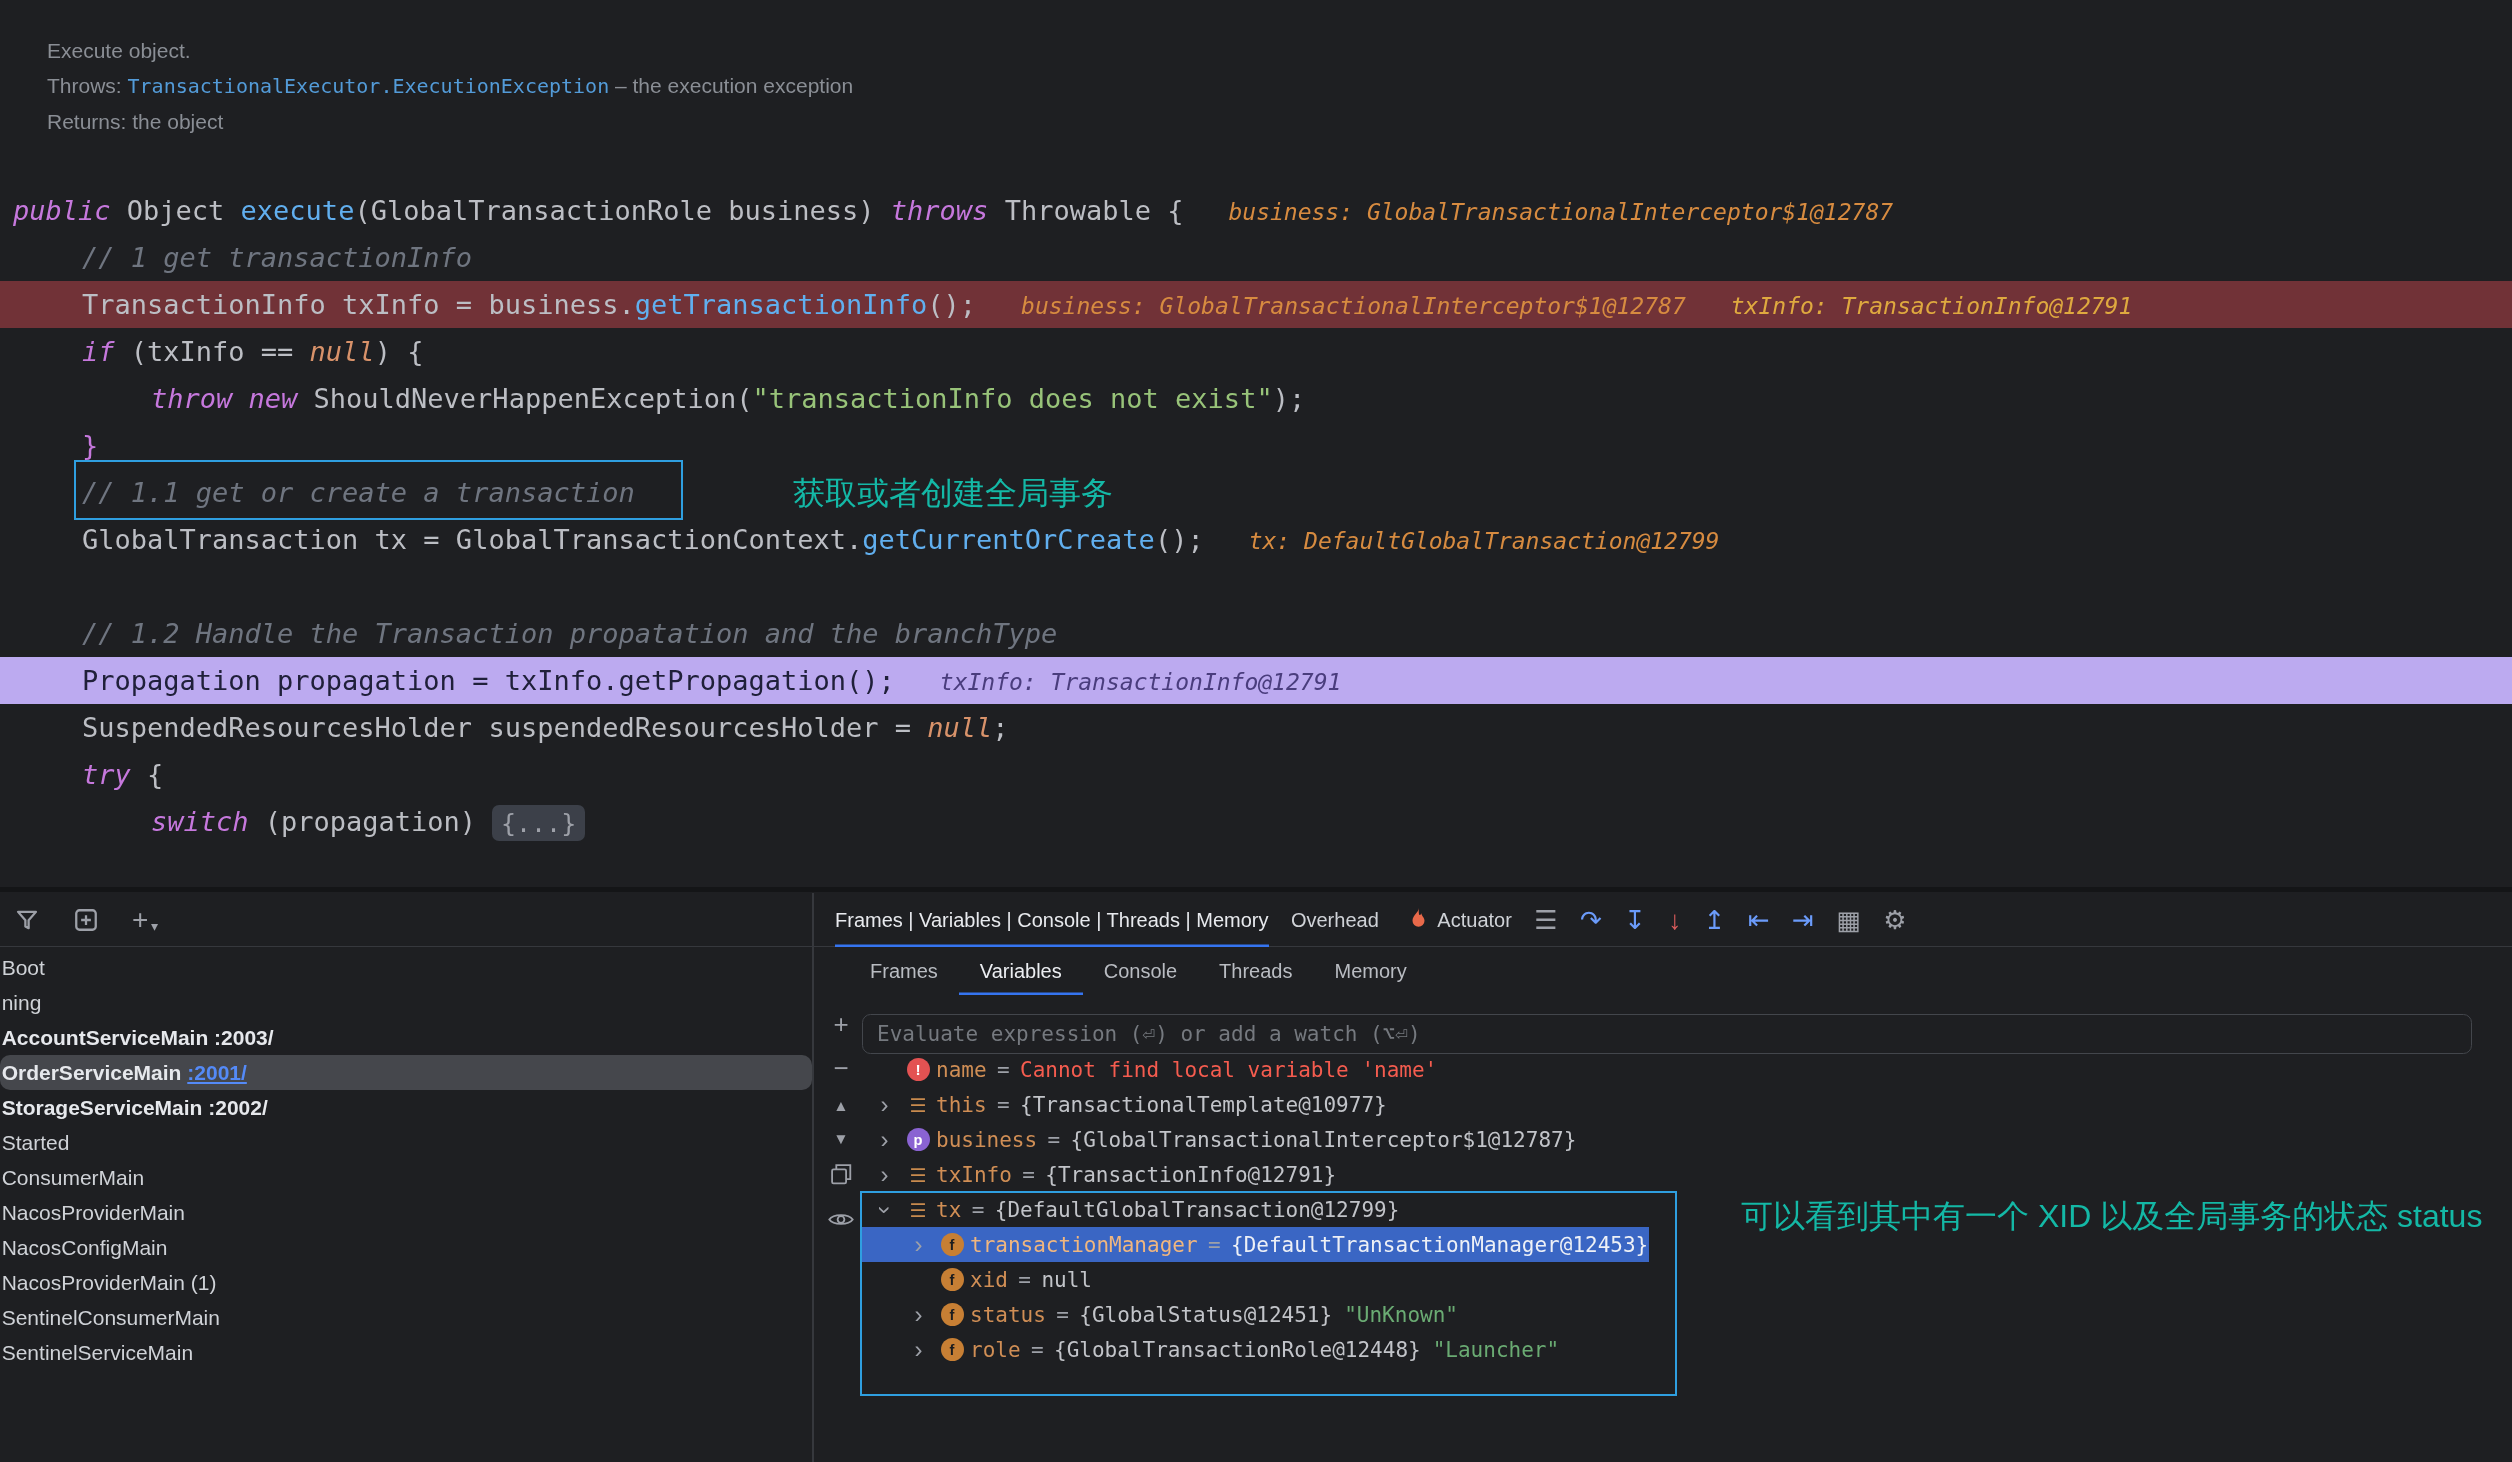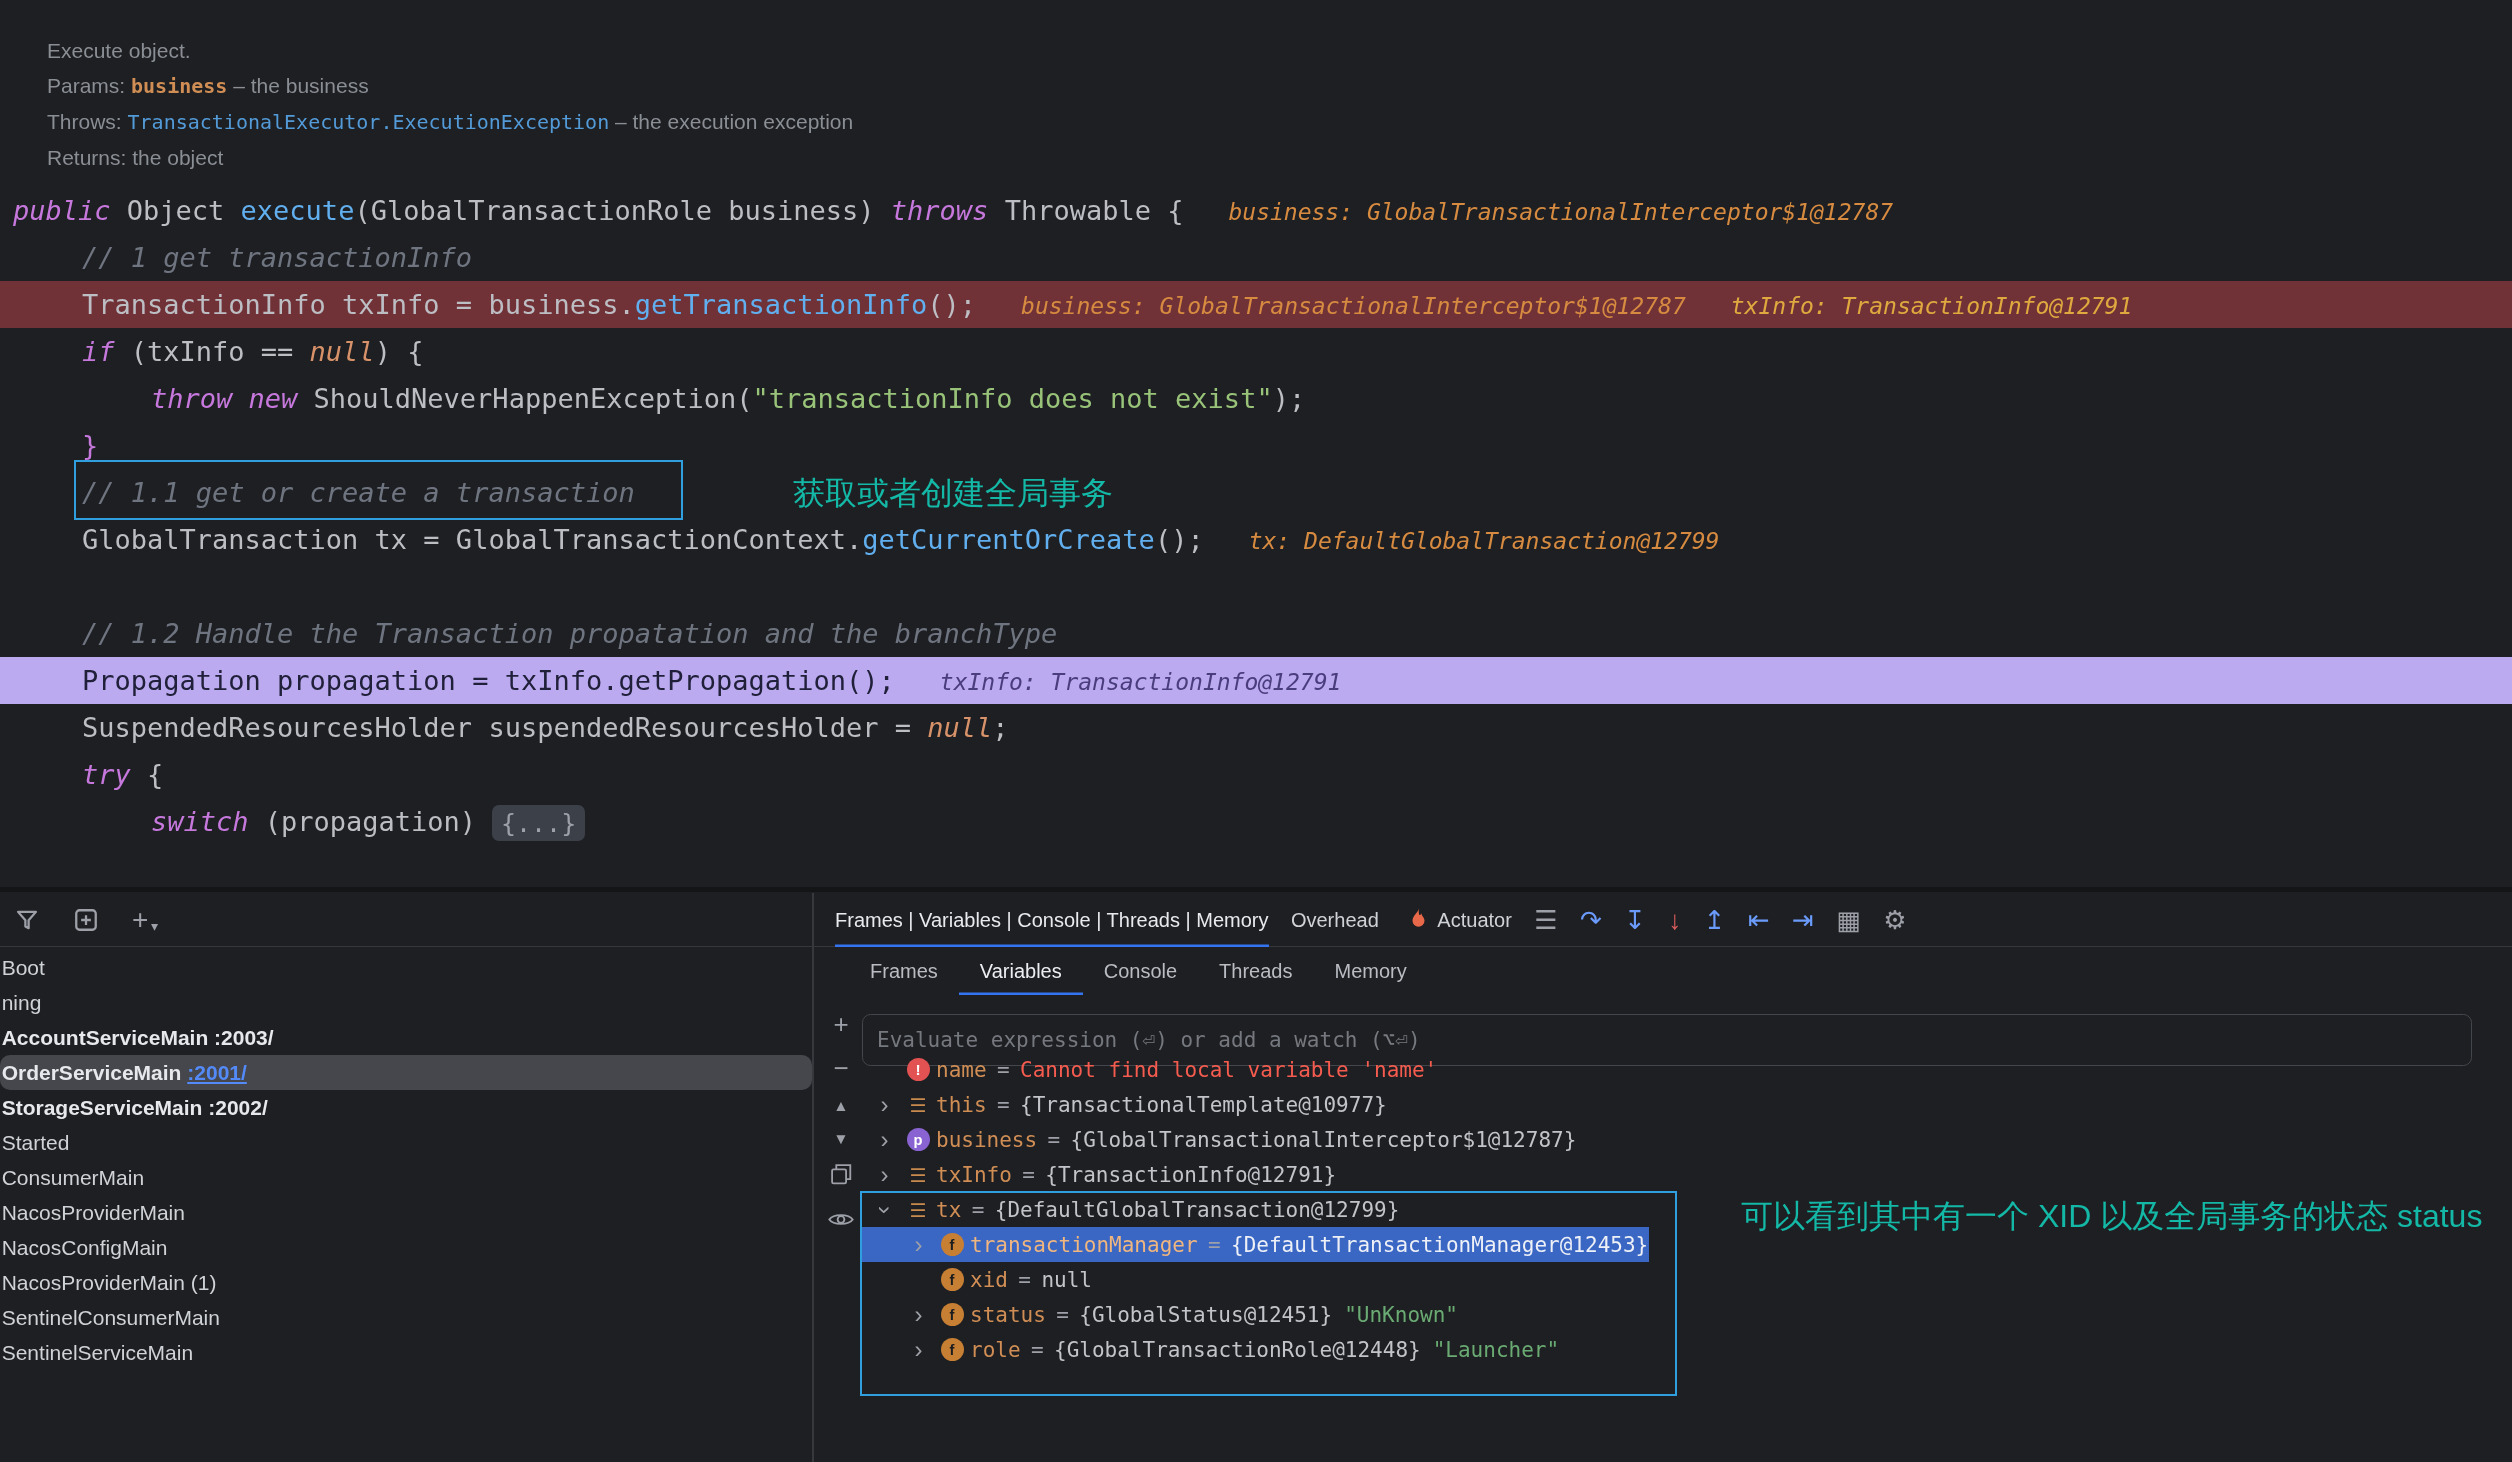--- a/index.html
+++ b/index.html
@@ -73,21 +73,21 @@
   .hicon.gray { color: #9da0a8; } .hicon.blue { color: #6b9bfa; } .hicon.red { color: #db5c5c; }
 
   .dbg-tabs { height: 48px; display: flex; align-items: center; padding-left: 35px; }
   .dtab { padding: 0 21px; height: 48px; line-height: 48px; font-size: 20px; color: #b9bcc2; }
   .dtab.active { color: #eceef2; box-shadow: inset 0 -2.6px 0 #3574f0; }
 
   .watch-toolbar { position: absolute; left: 7px; top: 117px; width: 40px; display: flex; flex-direction: column; align-items: center; gap: 15.5px; color: #9da0a8; }
   .wt { font-size: 26px; line-height: 28px; }
   .wt.sm { font-size: 15.5px; line-height: 17.3px; }
 
-  .eval-bar { position: absolute; left: 48px; right: 40px; top: 121px; height: 52px; border: 0.9px solid #43464c; border-radius: 8.6px; background: #1e1f22; display: flex; align-items: center; padding-left: 14px; }
+  .eval-bar { position: absolute; left: 48px; right: 40px; top: 121px; height: 40px; border: 0.9px solid #43464c; border-radius: 8.6px; background: #1e1f22; display: flex; align-items: center; padding-left: 14px; }
   .eval-ph { font-family: "DejaVu Sans Mono", "Liberation Mono", monospace; font-size: 21px; color: #75797f; }
 
   .var-tree { position: absolute; left: 48px; top: 159px; font-family: "DejaVu Sans Mono", "Liberation Mono", monospace; font-size: 21px; }
   .var-row { height: 35px; display: flex; align-items: center; white-space: nowrap; }
   .var-row.selected { background: #3a66c4; width: 787px; }
   .chev { width: 31px; text-align: center; color: #9da0a8; font-size: 24px; font-family: "Liberation Sans", sans-serif; }
   .chev.open { transform: rotate(90deg); }
   .vicon { width: 36px; display: flex; justify-content: center; align-items: center; }
   .vbars { color: #c88a4e; font-size: 19px; }
   .ic-circle { width: 23px; height: 23px; border-radius: 50%; display: flex; align-items: center; justify-content: center; font-family: "Liberation Sans", sans-serif; font-weight: 700; }
@@ -108,25 +108,20 @@
 </head>
 <body>
 
 <div class="screen">
 
   <section class="editor">
 
     <div class="doc-block">
       <div class="doc-line"><span>Execute object.</span></div>
       <div class="doc-line">
-        <span>Params:</span>
-        <span class="doc-code doc-param">business</span>
-        <span>– the business</span>
-      </div>
-      <div class="doc-line">
         <span>Throws:</span>
         <span class="doc-code doc-throw">TransactionalExecutor.ExecutionException</span>
         <span>– the execution exception</span>
       </div>
       <div class="doc-line"><span>Returns: the object</span></div>
     </div>
 
     <div class="code-area">
         <div class="code-line" style="padding-left: 13px;"><span class="tk-kw">public </span><span class="tk-pl">Object </span><span class="tk-fn">execute</span><span class="tk-pl">(GlobalTransactionRole business) </span><span class="tk-kw">throws </span><span class="tk-pl">Throwable {</span><span class="hint hint-orange">business: GlobalTransactionalInterceptor$1@12787</span></div>
         <div class="code-line" style="padding-left: 82px;"><span class="tk-cm">// 1 get transactionInfo</span></div>

